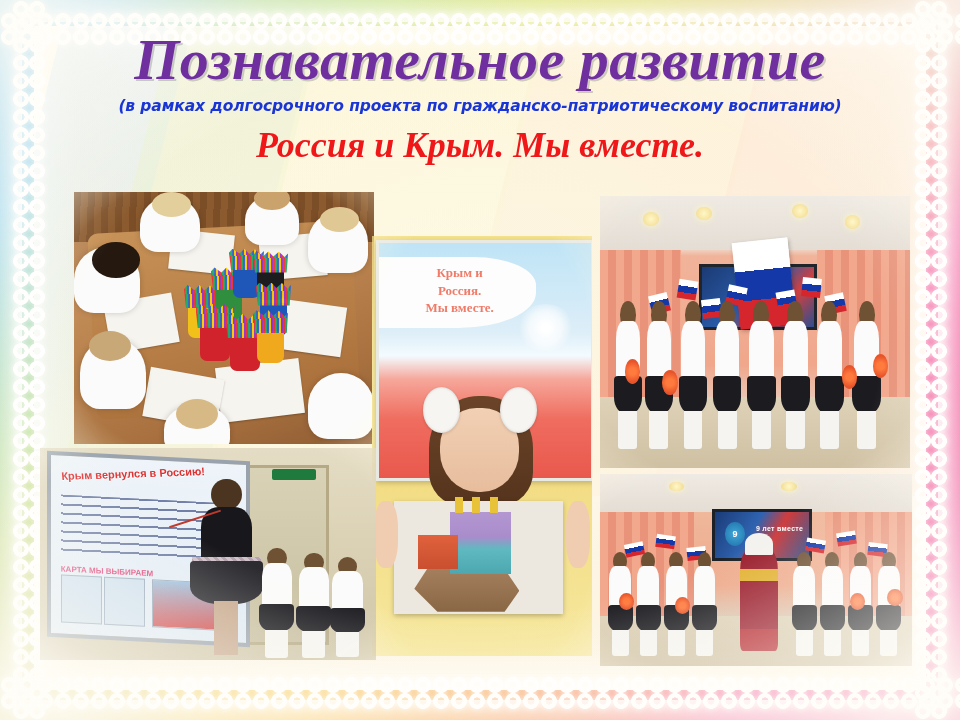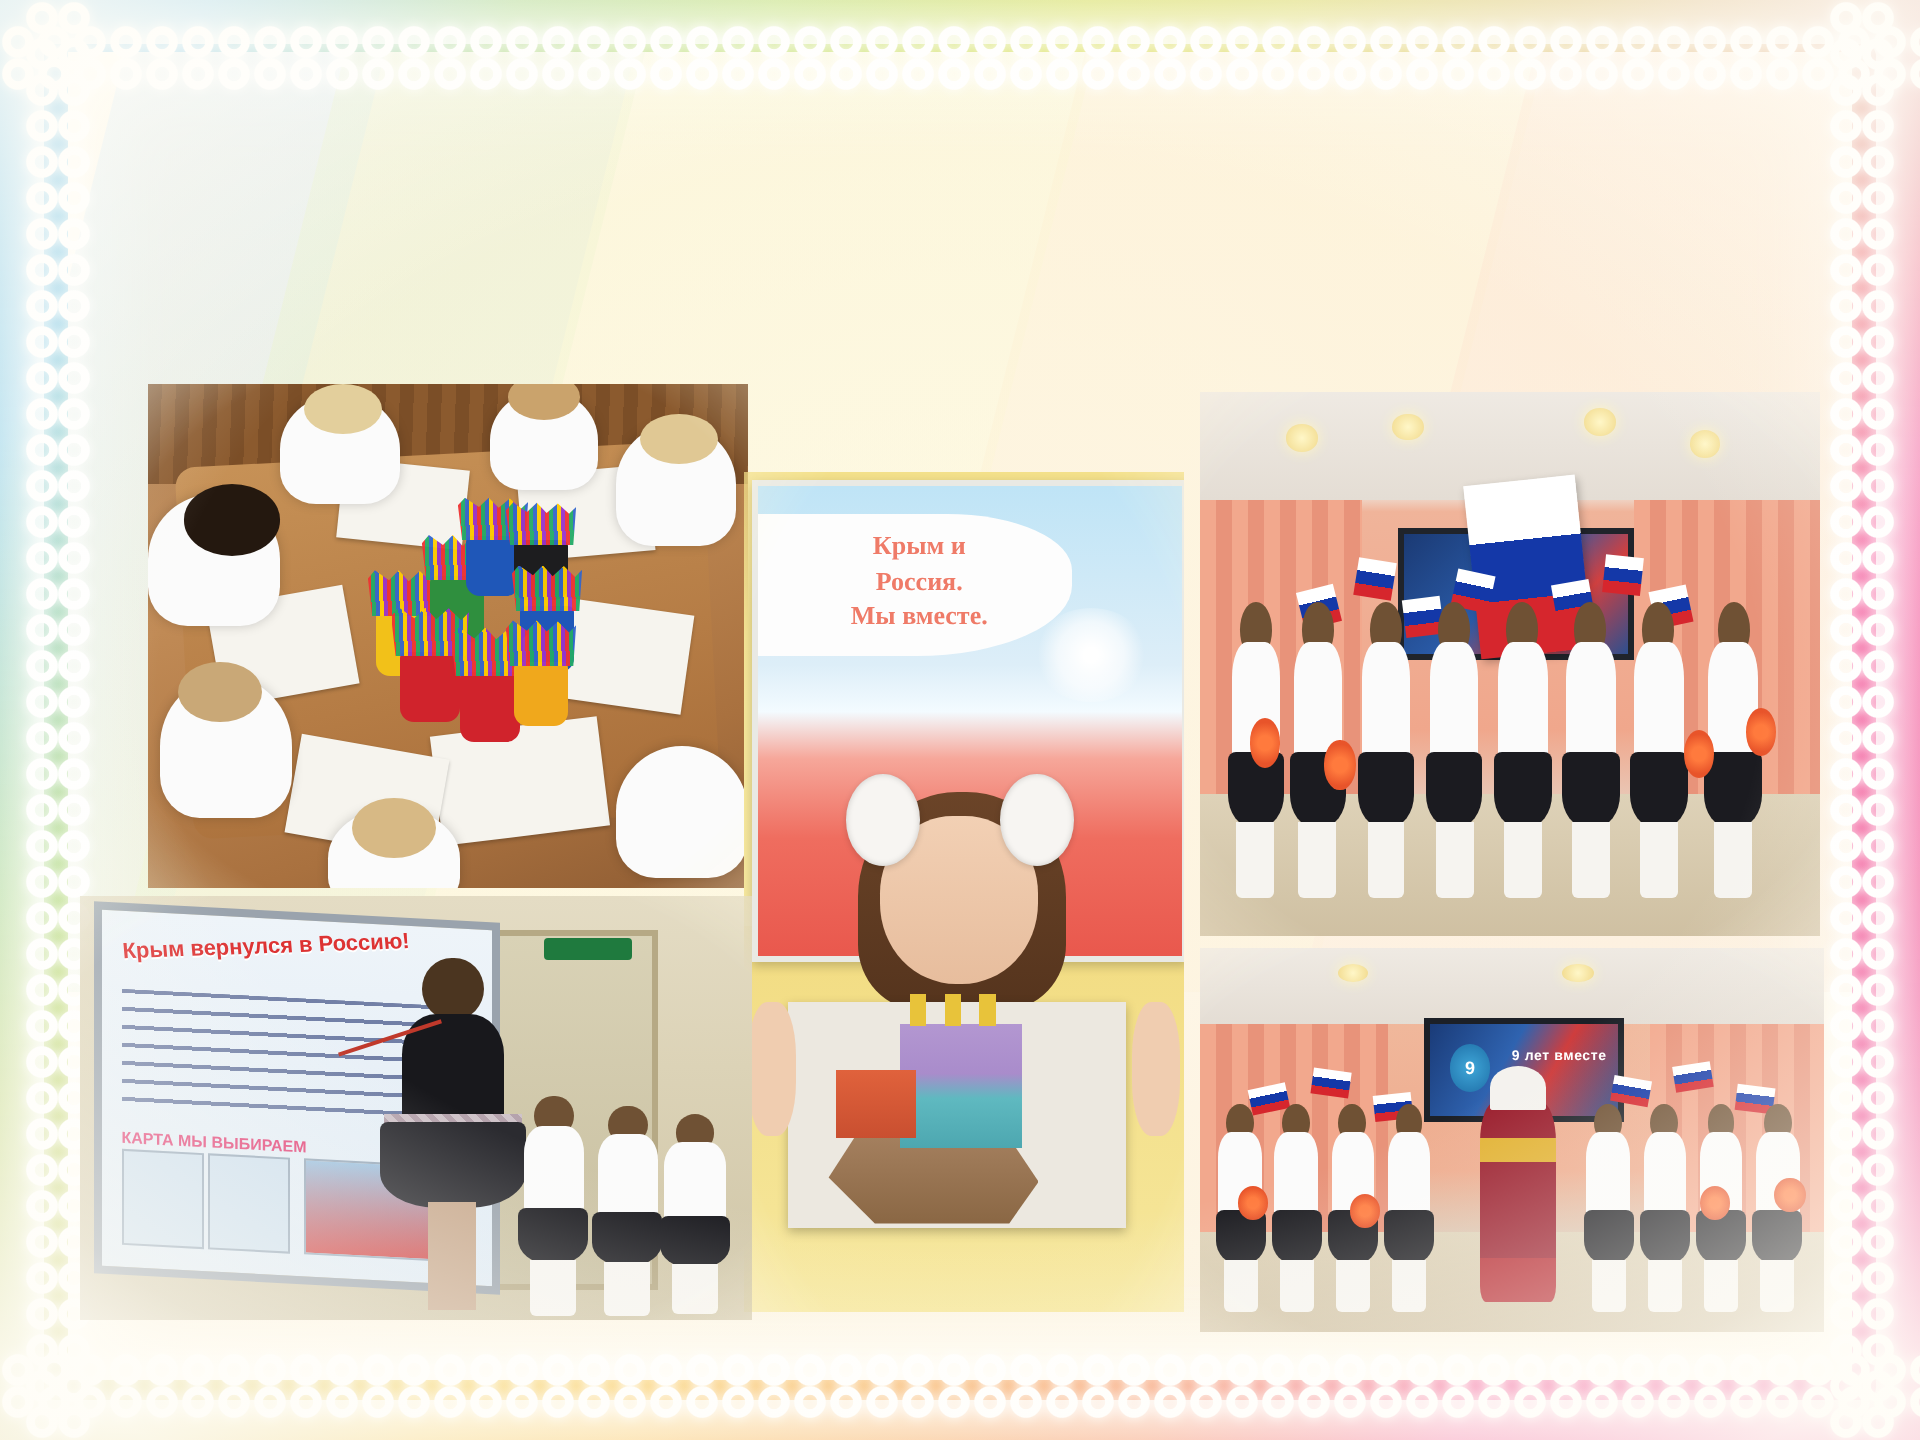--- a/index.html
+++ b/index.html
@@ -547,14 +547,19 @@
   </div>
 
   <div class="softglow"></div>
 
   <div class="lace-glow"></div>
   <div class="lace lace-top"></div>
   <div class="lace lace-bottom"></div>
   <div class="lace lace-left"></div>
   <div class="lace lace-right"></div>
 
+  <div class="head">
+    <div class="title">Познавательное развитие</div>
+    <div class="subtitle">(в рамках долгосрочного проекта по гражданско-патриотическому воспитанию)</div>
+    <div class="tagline">Россия и Крым. Мы вместе.</div>
+  </div>
 
 </div>
 
 </body></html>

